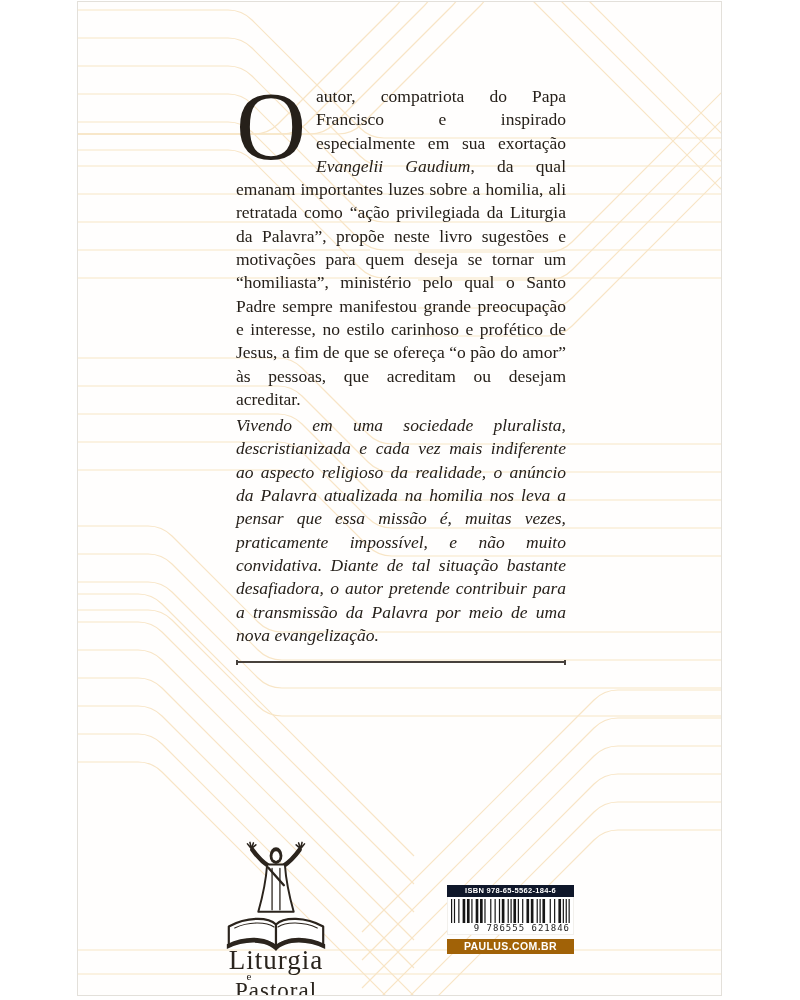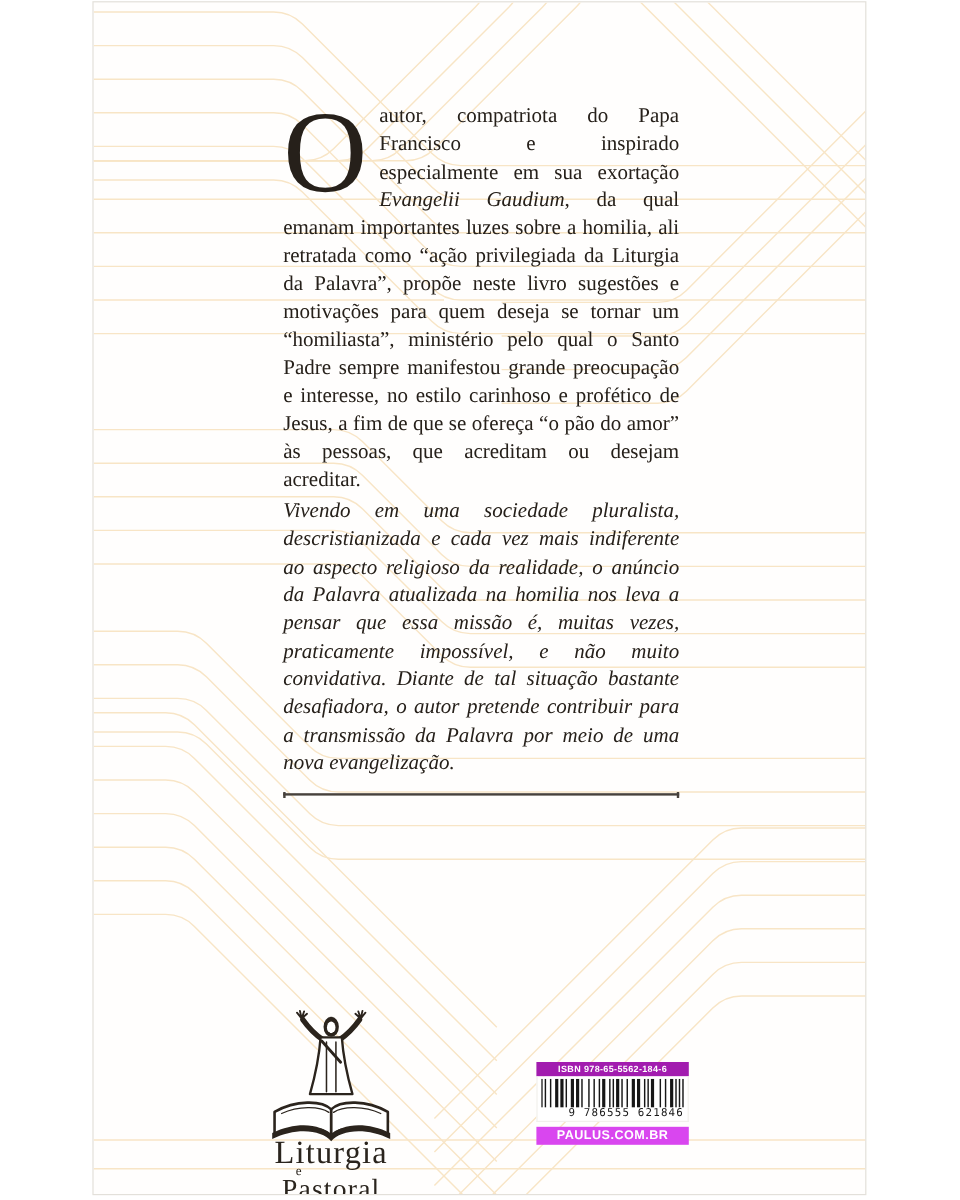--- a/index.html
+++ b/index.html
@@ -42,31 +42,31 @@
     position:absolute;left:116px;top:834px;width:164px;text-align:center;color:#2a241d;
   }
   .logo svg{display:block;margin:0 auto -6px auto;}
   .logo-line1{font-size:27px;line-height:24px;letter-spacing:1px;font-family:"Liberation Serif",serif;}
   .logo-conj{font-size:11px;line-height:8px;display:block;transform:translateX(-27px);font-family:"Liberation Serif",serif;}
   .logo-line2{font-size:23px;line-height:22px;letter-spacing:1px;font-family:"Liberation Serif",serif;}
 
   
   .barcode-block{position:absolute;left:369px;top:883px;width:127px;}
   .isbn-bar{
-    background:#a21caf;color:#ffffff;height:12px;line-height:12px;text-align:center;
+    background:#0f172a;color:#ffffff;height:12px;line-height:12px;text-align:center;
     font-family:"Liberation Sans",sans-serif;font-size:7.5px;letter-spacing:.3px;font-weight:bold;
   }
   .bars-wrap{background:#ffffff;padding:2px 3px 1px 3px;border:1px solid #f2f0ec;border-top:none;box-sizing:border-box;}
   .bars-wrap svg{display:block;width:100%;height:24px;}
   .digits{
     font-family:"DejaVu Sans Mono",monospace;font-size:9px;line-height:10px;
     text-align:right;color:#1a1a1a;letter-spacing:1px;white-space:nowrap;
   }
   .site-bar{
-    margin-top:4px;background:#d946ef;color:#ffffff;height:15px;line-height:15px;text-align:center;
+    margin-top:4px;background:#a16207;color:#ffffff;height:15px;line-height:15px;text-align:center;
     font-family:"Liberation Sans",sans-serif;font-size:10.5px;font-weight:bold;letter-spacing:.4px;
   }
 </style>
 </head>
 <body>
 
 <div class="cover">
 
   <svg class="wave-bg" viewBox="0 0 645 995" preserveAspectRatio="none">
     <g id="wave-g">

